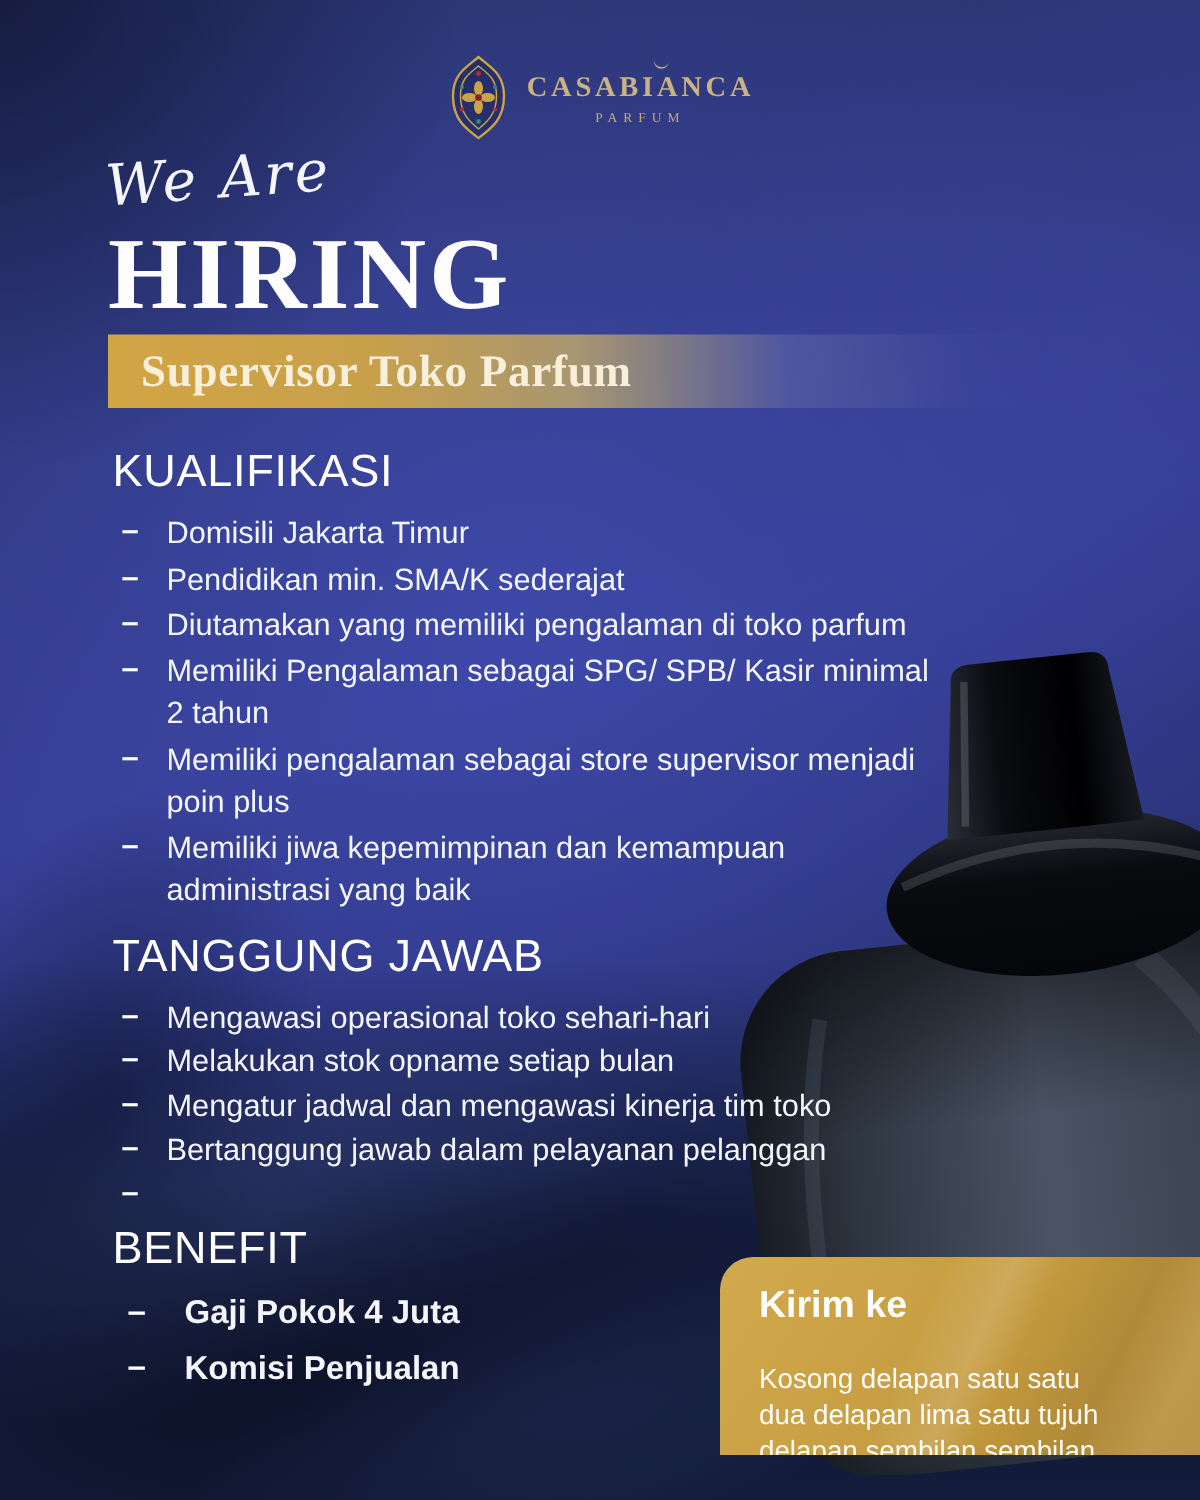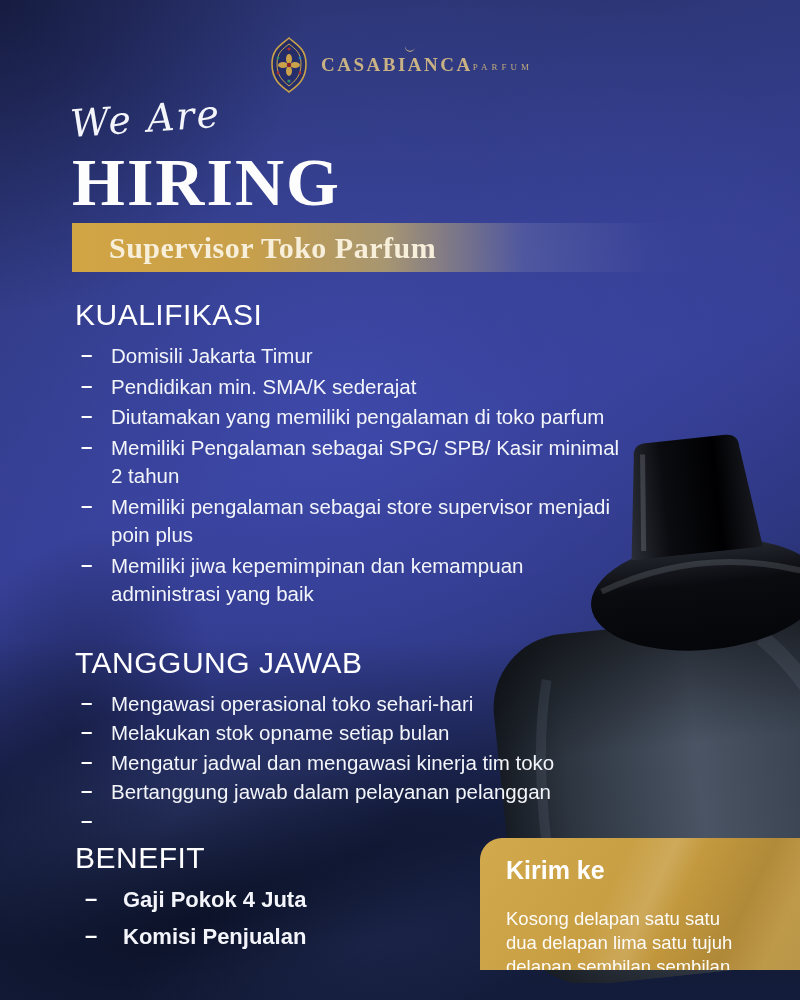--- a/index.html
+++ b/index.html
@@ -21,44 +21,44 @@
     background:radial-gradient(closest-side, rgba(88,106,184,.26), rgba(88,106,184,0)); }
   .fold.f2 { left:-140px; bottom:-60px; width:680px; height:280px; transform:rotate(-9deg);
     background:radial-gradient(closest-side, rgba(7,11,28,.62), rgba(7,11,28,0)); }
   .fold.f3 { left:120px; bottom:-30px; width:520px; height:180px; transform:rotate(-14deg);
     background:radial-gradient(closest-side, rgba(74,92,168,.18), rgba(74,92,168,0)); }
   .fold.f4 { left:-60px; top:520px; width:260px; height:420px; transform:rotate(18deg);
     background:radial-gradient(closest-side, rgba(10,15,36,.45), rgba(10,15,36,0)); }
 
   
   .logo { position:absolute; top:36px; left:0; right:0; display:flex; justify-content:center; align-items:center; gap:10px; z-index:4; }
-  .logo-text { display:flex; flex-direction:row; align-items:center; }
+  .logo-text { display:flex; flex-direction:column; align-items:center; }
   .brand-name { position:relative; font-family:"Liberation Serif", serif; font-size:19px; letter-spacing:2.5px; color:#c9b283; font-weight:600; }
   .brand-sub { font-family:"Liberation Serif", serif; font-size:9px; letter-spacing:4px; color:#c2ab7e; margin-top:3px; }
   .crescent { position:absolute; top:-11px; left:55%; width:12px; height:10px; }
 
   
   .hero { position:absolute; left:72px; top:102px; z-index:4; }
   .hero-script { font-family:"DejaVu Serif", serif; font-style:italic; font-size:38px; color:#f4f5fb;
     transform:rotate(-4deg); transform-origin:left bottom; letter-spacing:2px; display:inline-block; }
   .hero-title { font-family:"Liberation Serif", serif; font-weight:700; font-size:68px; line-height:1.0;
     color:#fdfdfe; letter-spacing:2px; margin-top:2px; }
   .banner { position:absolute; left:72px; top:223px; width:628px; height:49px; z-index:4;
     background:linear-gradient(90deg, #d2a544 0%, #c8a04b 28%, #a79672 50%, rgba(98,104,166,.55) 72%, rgba(70,80,160,.12) 92%, rgba(70,80,160,0) 100%);
     display:flex; align-items:center; }
-  .banner span { font-family:"Liberation Serif", serif; font-weight:700; font-size:30px; color:#f8efdb; padding-left:37px; letter-spacing:0.5px; }
+  .banner span { font-family:"Liberation Serif", serif; font-weight:700; font-size:30px; color:#f8efdb; padding-left:22px; letter-spacing:0.5px; }
 
   
   .content { position:absolute; left:75px; top:298px; width:640px; z-index:4; }
   .sec-title { font-size:30px; font-weight:400; letter-spacing:0.5px; color:#ffffff; }
   ul.jlist { list-style:none; margin:10px 0 0 0; }
   ul.jlist li { position:relative; padding-left:36px; font-size:20.5px; line-height:28.5px; color:#f3f5fa; margin-bottom:2px; font-weight:500; }
   ul.jlist li .dash { position:absolute; left:6px; top:-2px; font-weight:700; color:#ffffff; }
   .sec-kualifikasi ul.jlist { width:556px; }
-  .sec-tanggung { margin-top:37px; }
+  .sec-tanggung { margin-top:12px; }
   .sec-tanggung ul.jlist { width:640px; }
   .sec-tanggung ul.jlist li { margin-bottom:1px; }
   .sec-benefit { margin-top:34px; }
   .sec-benefit ul.jlist { width:360px; }
   .sec-benefit ul.jlist li { font-size:22px; font-weight:700; padding-left:48px; line-height:30px; margin-bottom:7px; }
   .sec-benefit ul.jlist li .dash { left:10px; top:-1px; }
 
   
   .bottle { position:absolute; left:430px; top:423px; z-index:1; }
 

